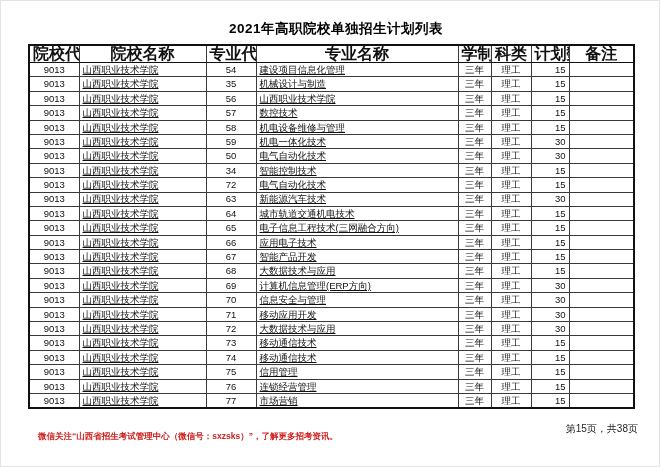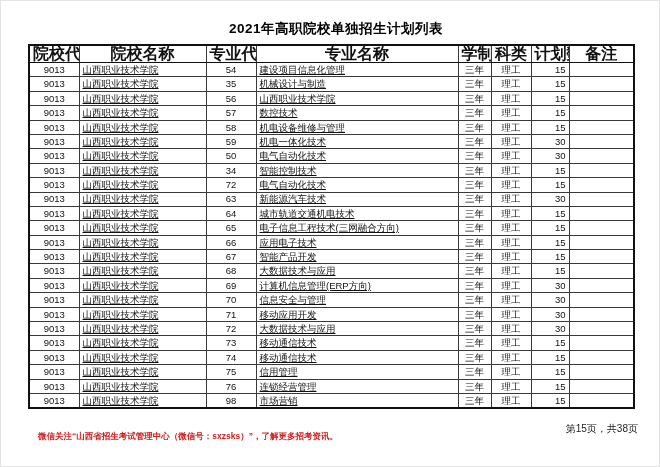--- a/index.html
+++ b/index.html
@@ -303,21 +303,21 @@
         <td class="c-center">76</td>
         <td class="c-left">连锁经营管理</td>
         <td class="c-center">三年</td>
         <td class="c-center">理工</td>
         <td class="c-right">15</td>
         <td class="c-note"></td>
       </tr>
       <tr>
         <td class="c-center">9013</td>
         <td class="c-left">山西职业技术学院</td>
-        <td class="c-center">98</td>
+        <td class="c-center">77</td>
         <td class="c-left">市场营销</td>
         <td class="c-center">三年</td>
         <td class="c-center">理工</td>
         <td class="c-right">15</td>
         <td class="c-note"></td>
       </tr>
     </tbody>
 </table>
 
 <div class="footer-left" style="color: rgb(206, 33, 33);">微信关注“山西省招生考试管理中心（微信号：sxzsks）”，了解更多招考资讯。</div>

